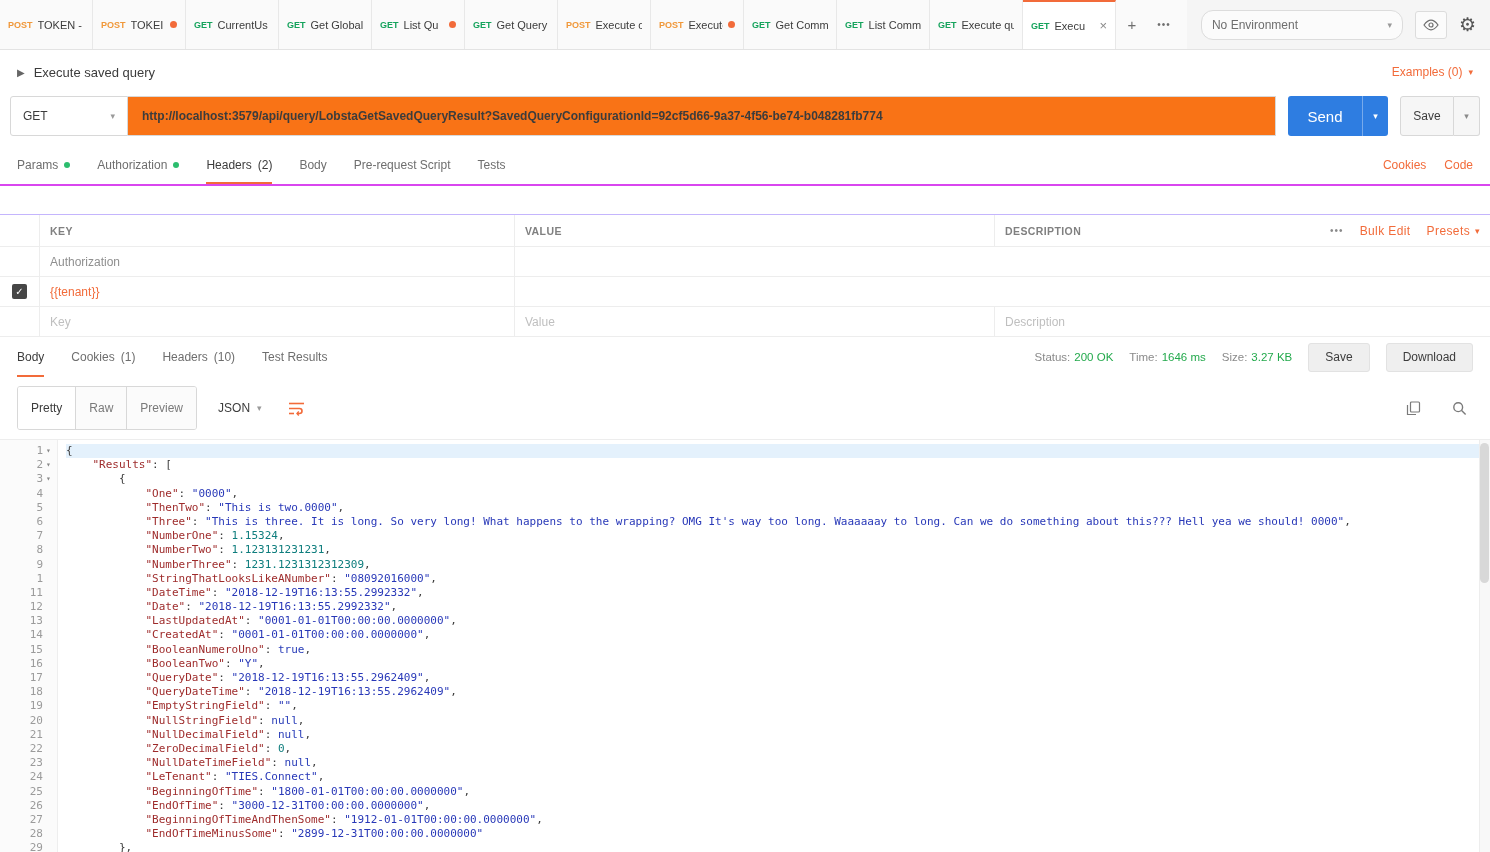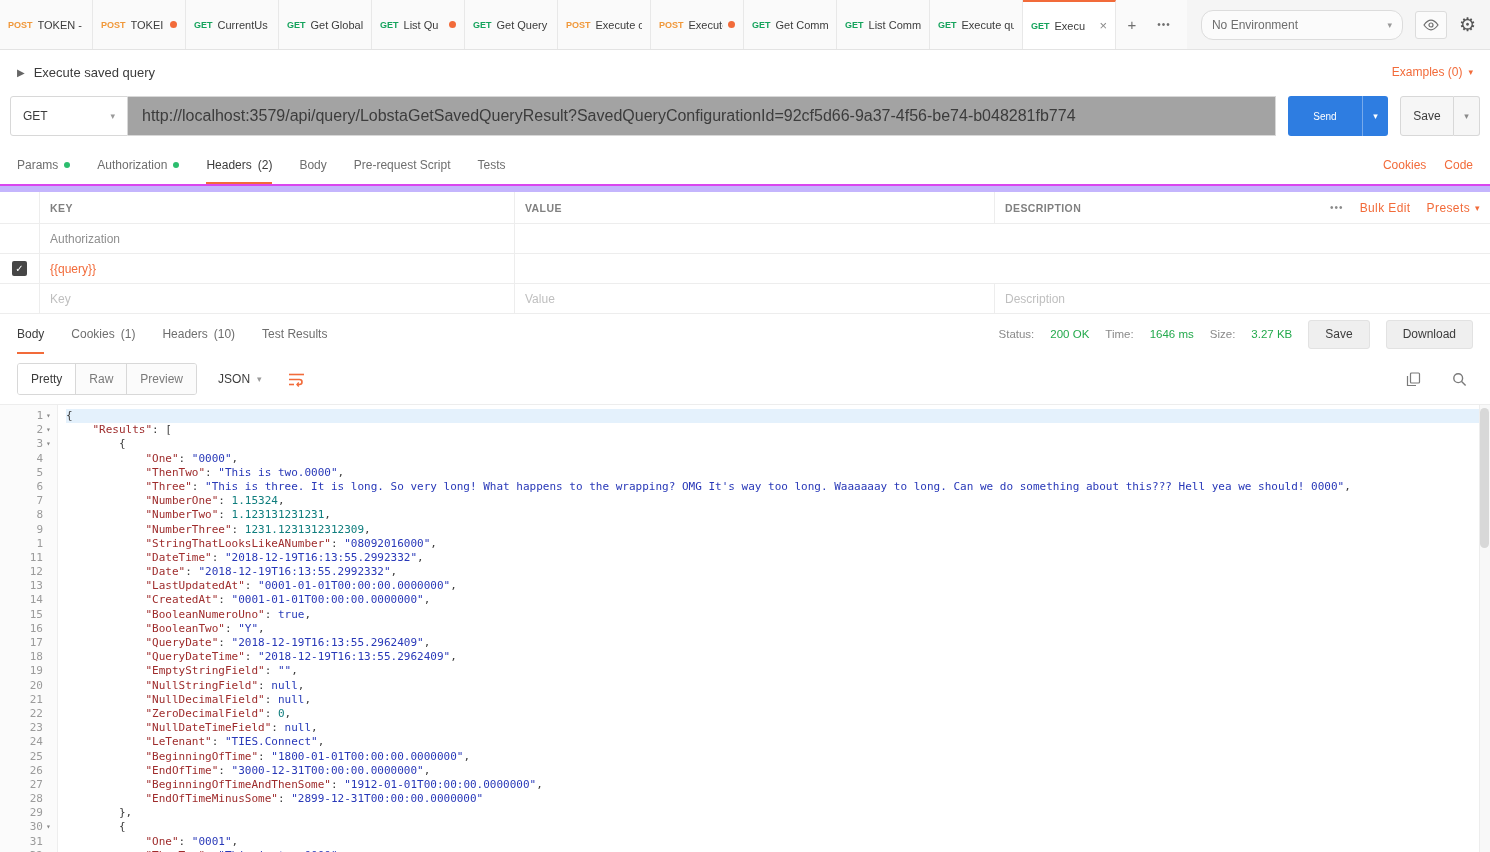--- a/index.html
+++ b/index.html
@@ -34,70 +34,70 @@
   .disc { font-size:10px; color:#666; margin-right:9px; }
   .req-title { font-size:13px; color:#3c3c3c; }
   .examples { margin-left:auto; color:#f26b3a; font-size:12px; display:flex; align-items:center; gap:6px; cursor:pointer; }
   .examples .caret { color:#f26b3a; }
 
   
   .urlrow { display:flex; align-items:center; padding:2px 10px 10px 10px; gap:12px; flex:none; }
   .url-group { display:flex; flex:1; height:40px; }
   .method-select { width:118px; border:1px solid #d8d8d8; background:#fff; border-radius:3px 0 0 3px;
     display:flex; align-items:center; justify-content:space-between; padding:0 12px; font-size:12px; cursor:pointer; flex:none; }
-  .url-input { flex:1; border:1px solid #d8d8d8; border-left:none; background:#a3a3a3;
-    display:flex; align-items:center; padding:0 14px; font-size:16px; color:#3c3c3c;
-    white-space:nowrap; overflow:hidden; cursor:text; }
+  .url-input { flex:1; border:1px solid #d8d8d8; border-left:none; background:#f97316;
+    display:flex; align-items:center; padding:0 14px; font-size:12px; color:#3c3c3c;
+    white-space:nowrap; overflow:hidden; cursor:text;font-weight:bold; }
   .send-group,.save-group { display:flex; height:40px; flex:none; }
-  .btn-send { width:74px; background:#2e7de1; color:#fff; border:none; border-radius:3px 0 0 3px; font-size:10px; cursor:pointer; }
+  .btn-send { width:74px; background:#2e7de1; color:#fff; border:none; border-radius:3px 0 0 3px; font-size:15px; cursor:pointer; }
   .btn-send-caret { width:26px; background:#2e7de1; color:#fff; border:none; border-left:1px solid rgba(255,255,255,.35);
     border-radius:0 3px 3px 0; font-size:9px; cursor:pointer; }
   .btn-save { width:54px; background:#f6f6f6; border:1px solid #d8d8d8; border-radius:3px 0 0 3px; font-size:12px; color:#3c3c3c; cursor:pointer; }
   .btn-save-caret { width:26px; background:#f6f6f6; border:1px solid #d8d8d8; border-left:none; border-radius:0 3px 3px 0;
     color:#8a8a8a; font-size:9px; cursor:pointer; }
 
   
   .sectabs { display:flex; align-items:center; padding:0 17px; height:40px; flex:none; }
   .reqtabs { border-bottom:2px solid #d946ef; }
   .rtab { display:flex; align-items:center; gap:6px; margin-right:27px; font-size:12px; color:#6e6e6e; height:100%; cursor:pointer; }
   .rtab.active { color:#3c3c3c; box-shadow:inset 0 -2px 0 #f26b3a; }
   .gdot { width:6px; height:6px; border-radius:50%; background:#2cbd6e; }
   .cnt { color:inherit; }
   .side-links { margin-left:auto; display:flex; gap:18px; }
   .olink { color:#f26b3a; font-size:12px; cursor:pointer; }
 
   
-  .kvtable { flex:none; border-top:6px solid #c4b5fd; }
+  .kvtable { flex:none; border-top:1px solid #c4b5fd;margin-top:28px; }
   .hrow { display:grid; grid-template-columns:40px 475px 480px 1fr; height:30px; border-bottom:1px solid #ededed; font-size:12px; }
   .hrow.head { height:32px; }
   .hrow .cell { display:flex; align-items:center; padding:0 10px; border-right:1px solid #ededed; overflow:hidden;
     white-space:nowrap; text-overflow:ellipsis; display:flex; }
   .hrow .cell:last-child { border-right:none;text-align:center; }
   .hrow.head .cell { color:#808080; font-size:10.5px; font-weight:700; letter-spacing:.4px; }
   .c-check { justify-content:center; }
   .cb { width:15px; height:15px; border-radius:2px; background:#464646; color:#fff; font-size:10px;
     display:flex; align-items:center; justify-content:center; cursor:pointer; }
   .muted { color:#8f8f8f; }
   .variable { color:#f26b3a; }
   .ph { color:#bfbfbf; }
   .head-actions { margin-left:auto; display:flex; align-items:center; gap:16px; font-weight:400; }
   .head-more { color:#8a8a8a; font-size:10px; letter-spacing:1px; cursor:pointer; }
   .head-link { color:#f26b3a; font-size:12px; cursor:pointer; display:flex; align-items:center; gap:5px; }
 
   
   .respmeta { border-top:none; }
   .meta-right { margin-left:auto; display:flex; align-items:center; gap:16px; }
-  .stat { font-size:11.5px; color:#8a8a8a; display:flex; gap:16px; }
+  .stat { font-size:11.5px; color:#8a8a8a; display:flex; gap:4px; }
   .stat b { color:#23a94c; font-weight:400; }
   .gbtn { height:29px; padding:0 16px; background:#efefef; border:1px solid #e2e2e2; border-radius:3px;
     font-size:12px; color:#3c3c3c; cursor:pointer; }
 
   
   .resptools { display:flex; align-items:center; gap:12px; padding:9px 17px; flex:none; }
-  .seg { display:flex; border:1px solid #d8d8d8; border-radius:3px; overflow:hidden; height:32px; }
+  .seg { display:flex; border:1px solid #d8d8d8; border-radius:3px; overflow:hidden; height:44px; }
   .sitem { padding:0 13px; display:flex; align-items:center; font-size:12px; color:#7a7a7a;
     border-right:1px solid #d8d8d8; background:#fbfbfb; cursor:pointer; }
   .sitem:last-child { border-right:none; }
   .sitem.active { background:#fff; color:#3c3c3c; }
   .fmt { height:28px; border:1px solid transparent; display:flex; align-items:center; gap:7px; padding:0 8px;
     font-size:12px; color:#3c3c3c; cursor:pointer; }
   .tool-ic { width:28px; height:28px; display:flex; align-items:center; justify-content:center; border:none; background:none; cursor:pointer; }
   .tools-right { margin-left:auto; display:flex; align-items:center; gap:18px; }
 
   
@@ -278,21 +278,21 @@
     <div>
         <div class="hrow">
           <div class="cell c-check"></div>
           <div class="cell muted">Authorization</div>
           <div class="cell"></div>
         </div>
         <div class="hrow">
           <div class="cell c-check">
             <span class="cb">✓</span>
           </div>
-          <div class="cell variable">{{query}}</div>
+          <div class="cell variable">{{tenant}}</div>
           <div class="cell"></div>
         </div>
         <div class="hrow">
           <div class="cell c-check"></div>
           <div class="cell ph">Key</div>
           <div class="cell ph">Value</div>
           <div class="cell ph">Description</div>
         </div>
       </div>
   </div>

